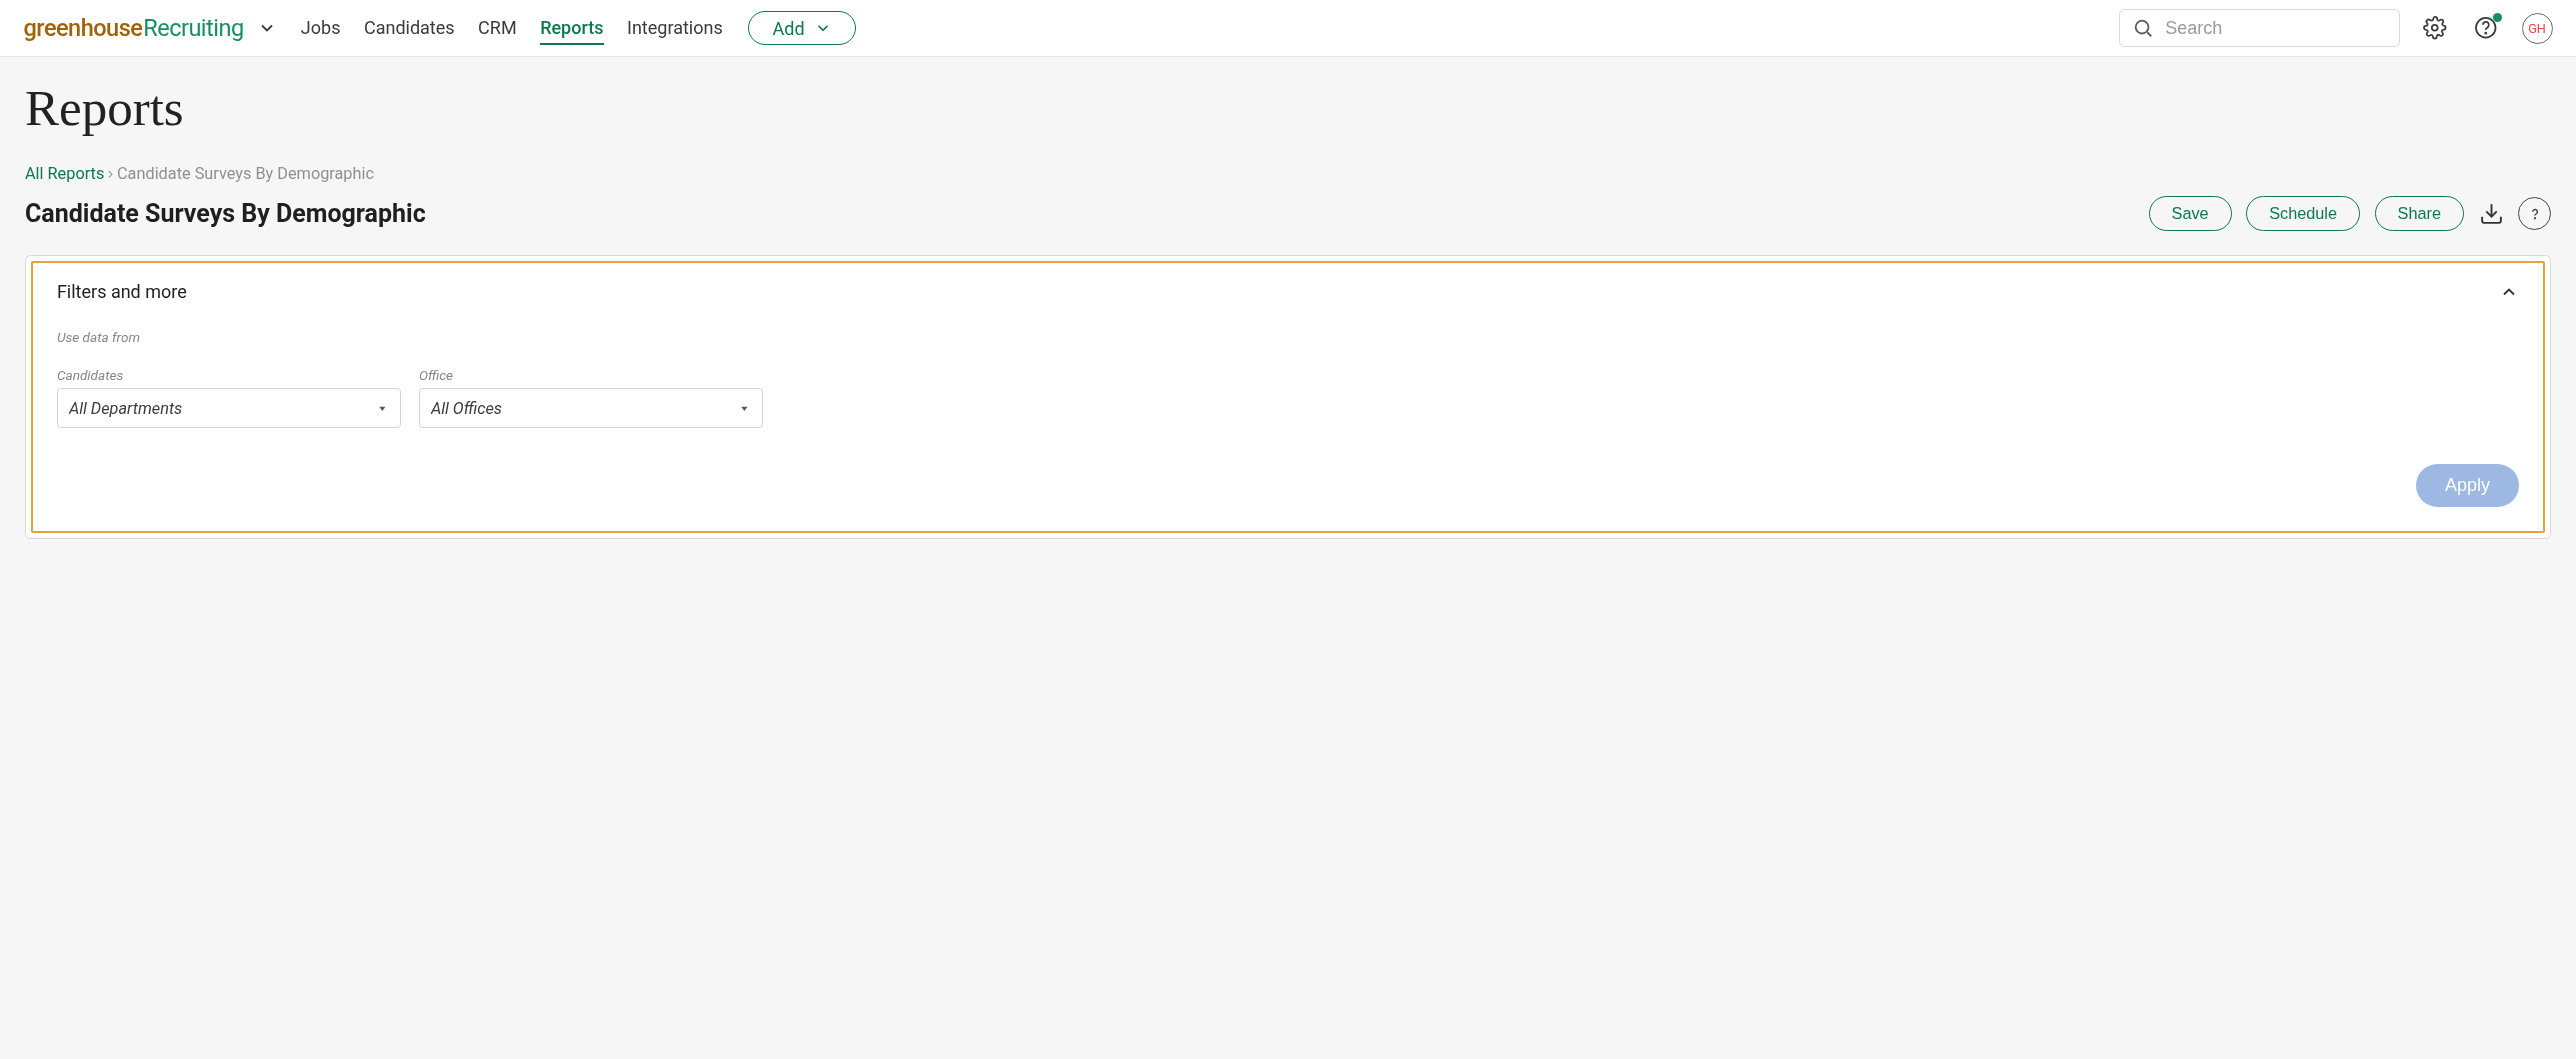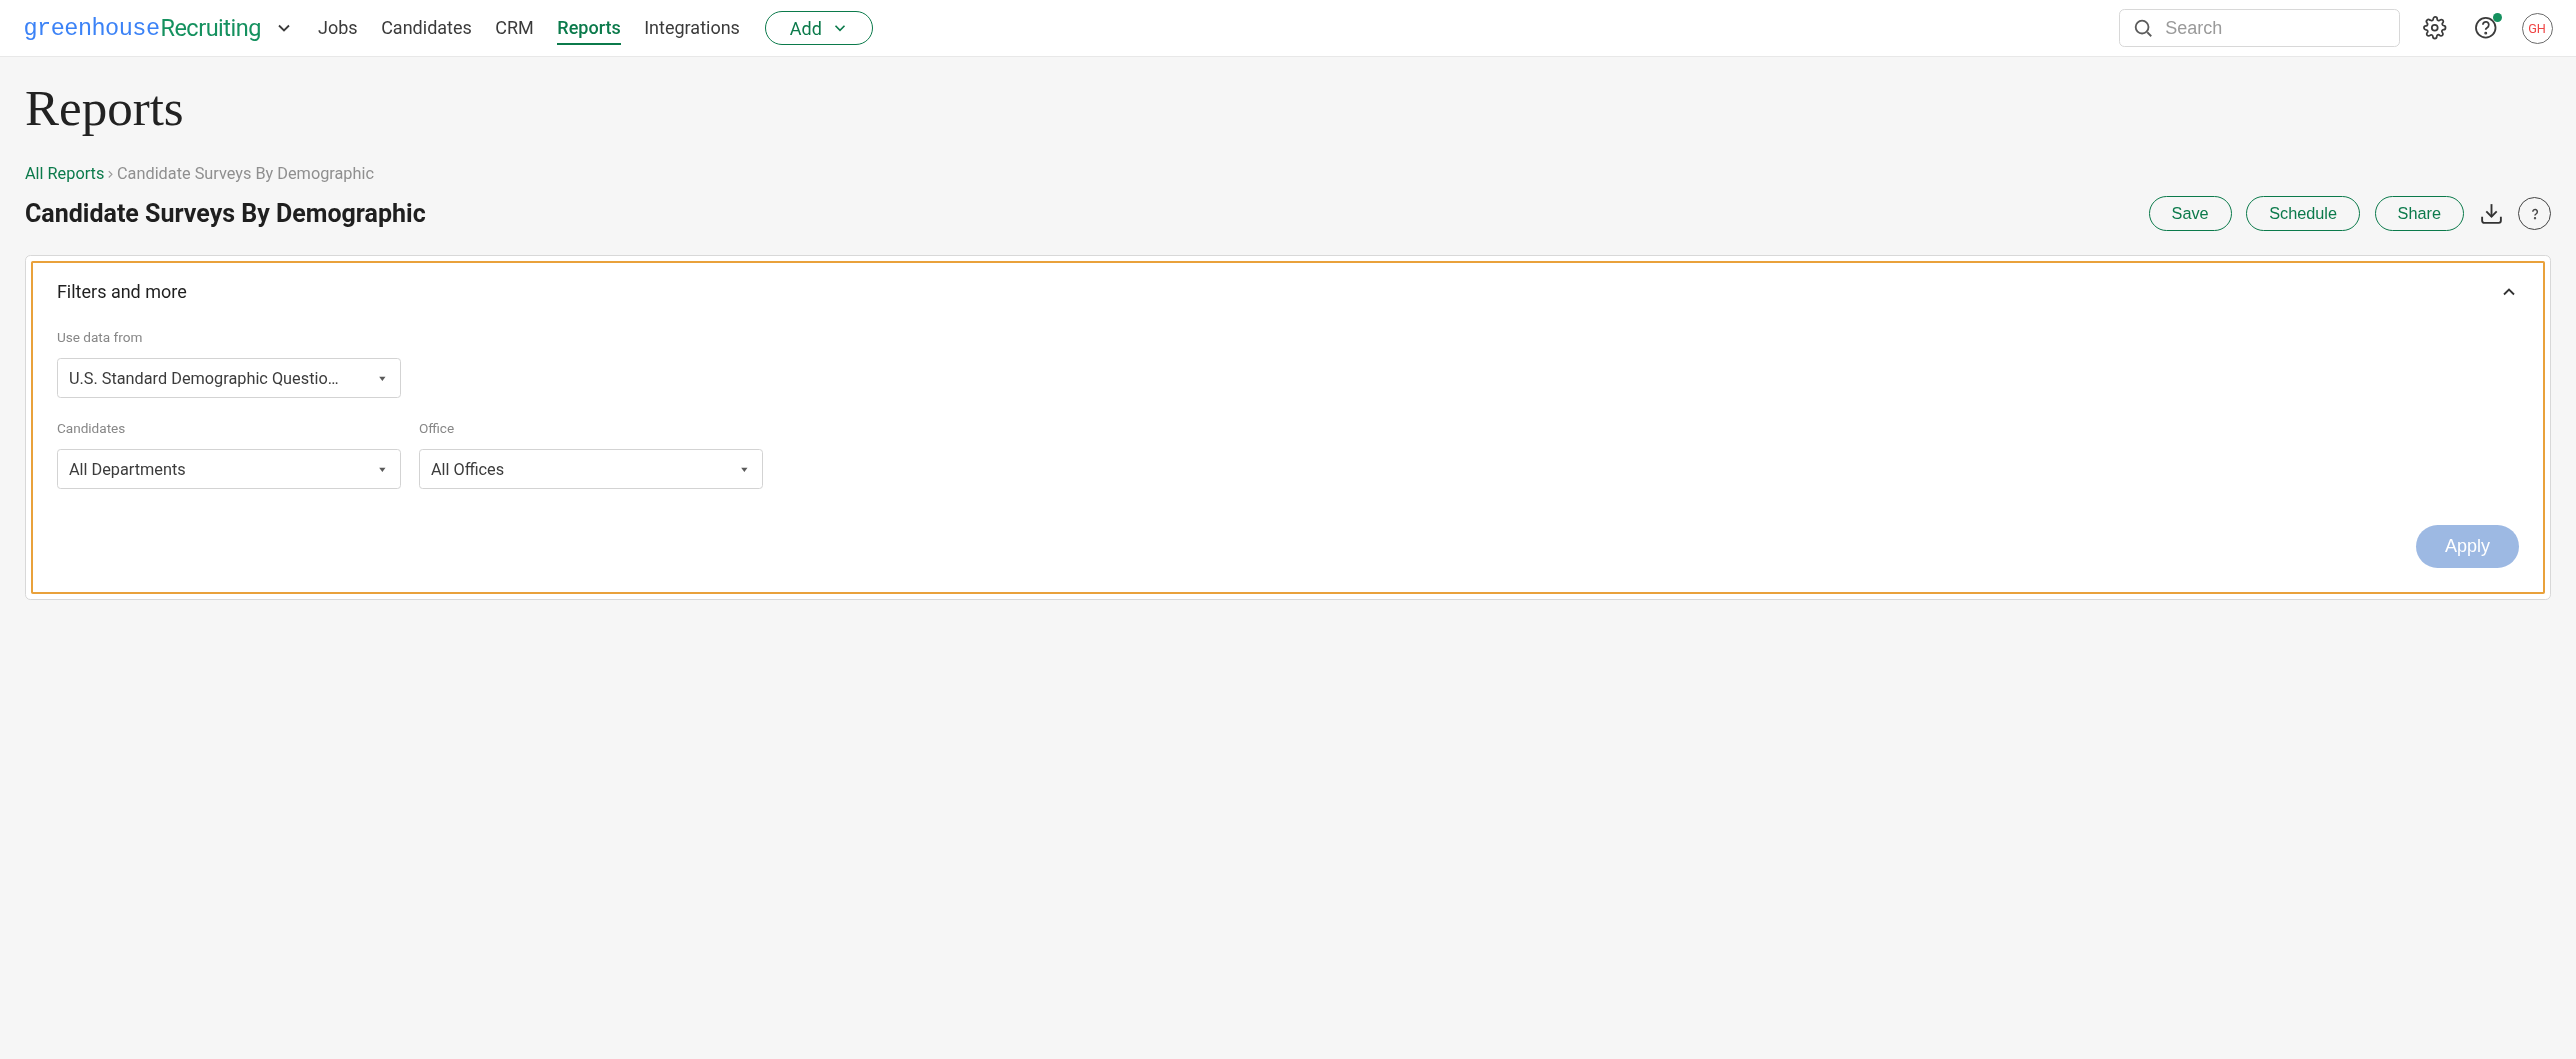--- a/index.html
+++ b/index.html
@@ -2,21 +2,21 @@
 <html style="font-size:14.5px"><head>
 <meta charset="utf-8">
 <style>
   * { box-sizing: border-box; margin: 0; padding: 0; }
   html, body { font-family: -apple-system, BlinkMacSystemFont, "Segoe UI", Roboto, Helvetica, Arial, sans-serif; color:#1f1f1f; background:#fff; }
   a { text-decoration:none; }
 
   
   .topbar { display:flex; align-items:center; gap:20px; padding:9px 23.5px; border-bottom:1.8px solid #e8e8e8; background:#fff; }
   .logo { display:flex; align-items:center; gap:0.9px; font-size:23.5px; cursor:pointer; margin-right:3.6px; }
-  .logo .g1 { color:#3b82f6; font-weight:500; letter-spacing:-0.5px;font-family:Liberation Mono, monospace; }
+  .logo .g1 { color:#a16207; font-weight:500; letter-spacing:-0.5px; }
   .logo .g2 { color:#15915f; font-weight:400; letter-spacing:-0.5px; }
   .nav { display:flex; align-items:center; gap:23.5px; font-size:18px; }
   .nav-item { color:#3b3b3b; padding:5.4px 0; border-bottom:2.7px solid transparent; cursor:pointer; }
   .nav-item.active { color:#0b7a4b; border-bottom:2.7px solid #0b7a4b; font-weight:500; }
   .add-btn { display:inline-flex; align-items:center; gap:9px; border:1.8px solid #0b7a4b; color:#0b7a4b; border-radius:904px; padding:5.4px 23.5px; font-size:18px; cursor:pointer; margin-left:5.4px; }
   .spacer { flex:1; }
   .search { display:flex; align-items:center; gap:11px; border:0.9px solid #d8d8d8; border-radius:5.4px; padding:7.2px 12.7px; width:281px; }
   .search input { border:none; outline:none; font-size:18px; width:100%; color:#1f1f1f; background:transparent; }
   .search input::placeholder { color:#9a9a9a; }
   .icon-btn { width:31px; height:31px; display:flex; align-items:center; justify-content:center; cursor:pointer; color:#3b3b3b; border-radius:50%; }
@@ -37,21 +37,21 @@
   .dl-icon { color:#333; cursor:pointer; display:flex; }
 
   
   .panel-outer { border:0.9px solid #d8d8d8; border-radius:5.4px; background:#fff; padding:5.4px; }
   .panel { border:2.7px solid #e9a13b; border-radius:1.8px; padding:18px 23.5px 23.5px; position:relative; }
   .panel-head { display:flex; align-items:center; justify-content:space-between; margin-bottom:27px; }
   .panel-title { font-size:18px; font-weight:400; }
 
   .field-row1 { display:flex; gap:18px; margin-bottom:22px; }
   .field-row2 { display:flex; gap:18px; }
-  .field { display:flex; flex-direction:column; gap:13px; }
+  .field { display:flex; flex-direction:column; gap:5px;font-style:italic; }
   .field-label { font-size:13.6px; color:#878787; }
   .select { display:flex; align-items:center; justify-content:space-between; gap:9px; border:0.9px solid #d3d3d3; border-radius:3.6px; padding:9px 11px; font-size:16.3px; color:#3c3c3c; background:#fff; cursor:pointer; min-height:40px; }
   .select .sel-text { white-space:nowrap; overflow:hidden; text-overflow:ellipsis; flex:1; }
   .sel-icons { display:flex; align-items:center; gap:9px; color:#5a5a5a; }
 
   .w1 { width:344px; }
   .w2 { width:299px; }
   .w3 { width:344px; }
   .w4 { width:344px; }
 
@@ -166,30 +166,20 @@
         <span>
           <svg width="20" height="20" viewBox="0 0 24 24" fill="none" stroke="#333" stroke-width="2.2">
               <polyline points="6 15 12 9 18 15"></polyline>
             </svg>
         </span>
       </div>
 
       <div class="field-row1">
         <div class="field w1">
           <label class="field-label">Use data from</label>
-          <div class="select">
-            <span class="sel-text">U.S. Standard Demographic Questio…</span>
-            <span class="sel-icons">
-              <span>
-                <svg width="12.7" height="12.7" viewBox="0 0 24 24" fill="#5a5a5a">
-                    <polygon points="6 9 18 9 12 17"></polygon>
-                  </svg>
-              </span>
-            </span>
-          </div>
         </div>
       </div>
 
       <div class="field-row2">
 
         <div class="field w3">
           <label class="field-label">Candidates</label>
           <div class="select">
             <span class="sel-text">All Departments</span>
             <span class="sel-icons">

